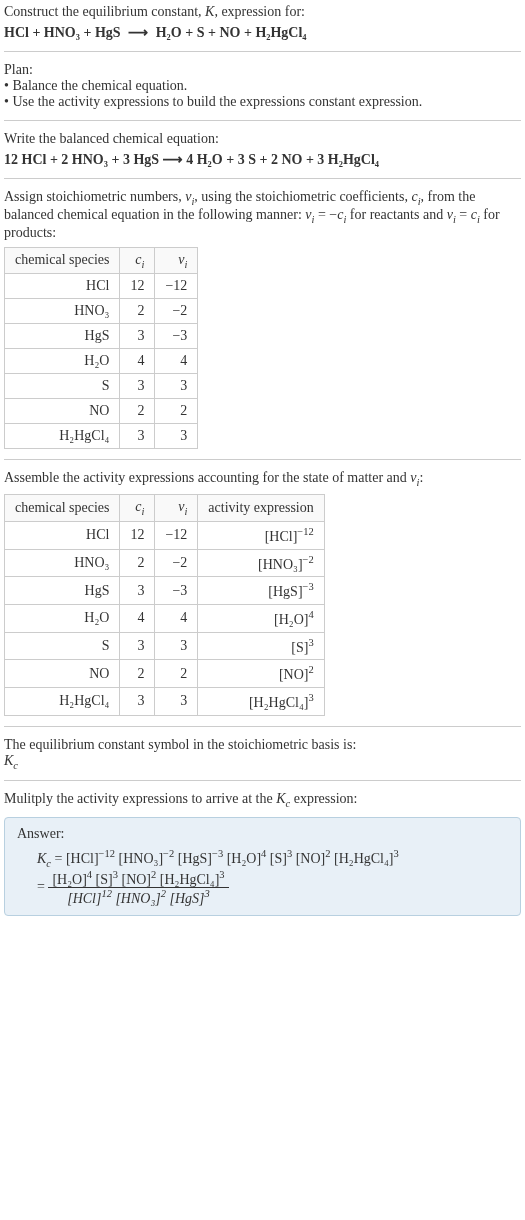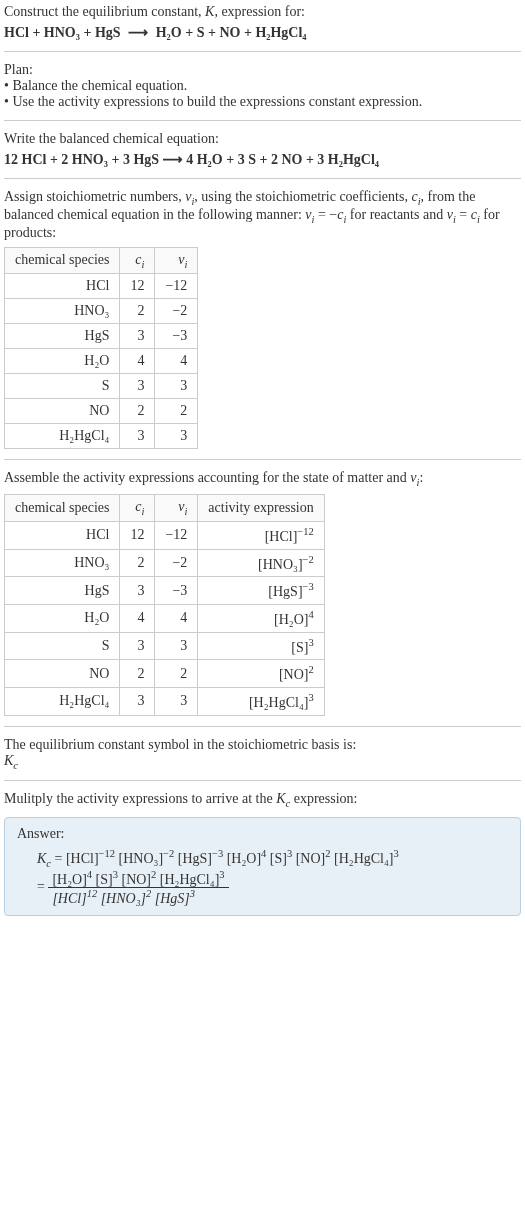--- a/index.html
+++ b/index.html
@@ -50,20 +50,21 @@
       border: 1px solid #b8d0e0;
       border-radius: 4px;
       padding: 8px 12px;
       margin-top: 6px;
     }
     .answer-box .label {
       margin-bottom: 6px;
     }
     .frac {
       display: inline-block;
+      text-align: center;
       vertical-align: middle;
     }
     .frac .num {
       display: block;
       border-bottom: 1px solid #333;
       padding: 0 4px;
     }
     .frac .den {
       display: block;
       padding: 0 4px;

